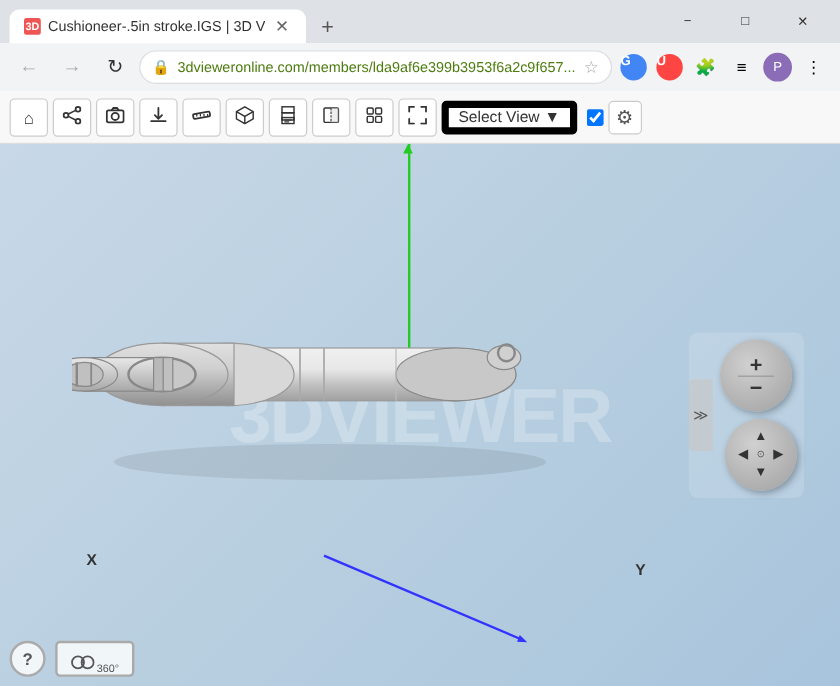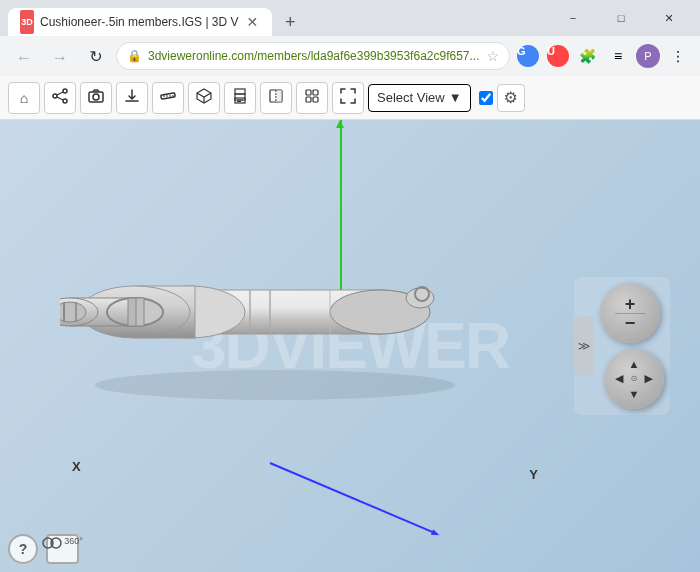--- a/index.html
+++ b/index.html
@@ -13,21 +13,21 @@
       user-select: none;
     }
     .tab-area { display: flex; align-items: flex-end; flex: 1; height: 100%; }
     .tab {
       display: flex; align-items: center;
       background: #fff; border-radius: 8px 8px 0 0;
       padding: 0 12px; height: 28px; min-width: 180px;
       font-size: 12px; color: #333;
       gap: 6px;
     }
-    .tab-icon { width: 14px; height: 24px; background: #e55; border-radius: 2px; font-size: 9px; color: #fff; display: flex; align-items: center; justify-content: center; font-weight: bold; }
+    .tab-icon { width: 14px; height: 14px; background: #e55; border-radius: 2px; font-size: 9px; color: #fff; display: flex; align-items: center; justify-content: center; font-weight: bold; }
     .tab-title { flex: 1; overflow: hidden; white-space: nowrap; text-overflow: ellipsis; font-size: 12px; }
     .tab-close { font-size: 14px; color: #666; cursor: pointer; padding: 2px; }
     .new-tab-btn { width: 28px; height: 28px; display: flex; align-items: center; justify-content: center; font-size: 18px; color: #555; cursor: pointer; margin-left: 4px; }
     .window-controls { display: flex; gap: 2px; align-items: center; }
     .win-btn { width: 46px; height: 28px; display: flex; align-items: center; justify-content: center; font-size: 11px; color: #333; cursor: pointer; }
 
     
     .nav-bar {
       display: flex; align-items: center;
       height: 40px; background: #f1f3f4;
@@ -60,21 +60,21 @@
     }
     .toolbar-btn {
       width: 32px; height: 32px;
       border: 1px solid #ccc; border-radius: 4px;
       background: #fff; display: flex; align-items: center;
       justify-content: center; cursor: pointer; font-size: 14px;
       color: #333;
     }
     .select-view-btn {
       height: 28px; padding: 0 8px;
-      border: 1px solid #000000; border-radius: 4px;
+      border: 6px solid #000000; border-radius: 4px;
       background: #fff; display: flex; align-items: center;
       gap: 4px; cursor: pointer; font-size: 13px; color: #333;
     }
     .checkbox-area { display: flex; align-items: center; margin-left: 4px; }
     .checkbox-area input { width: 14px; height: 14px; cursor: pointer; }
     .gear-btn {
       width: 28px; height: 28px;
       border: 1px solid #ccc; border-radius: 4px;
       background: #fff; display: flex; align-items: center;
       justify-content: center; cursor: pointer; font-size: 16px; color: #555;
@@ -159,42 +159,42 @@
       display: flex; gap: 8px; align-items: center;
     }
     .help-btn {
       width: 30px; height: 30px;
       border-radius: 50%; border: 2px solid #aaa;
       background: rgba(255,255,255,0.8);
       display: flex; align-items: center; justify-content: center;
       font-size: 14px; font-weight: bold; color: #555; cursor: pointer;
     }
     .vr-btn {
-      width: 33px; height: 30px;
+      width: 66px; height: 30px;
       border-radius: 4px; border: 2px solid #aaa;
       background: rgba(255,255,255,0.8);
-      display: flex; align-items: flex-start; justify-content: center;
+      display: flex; align-items: flex-end; justify-content: center;
       font-size: 10px; color: #555; cursor: pointer;
     }
 
     
     .model-svg {
       width: 100%; height: 100%;
     }
   </style>
 </head>
 <body>
 
 <div class="title-bar">
   <div class="tab-area">
     <div class="tab">
       <div class="tab-icon">
           <span>3D</span>
         </div>
-      <span class="tab-title">Cushioneer-.5in members.IGS | 3D V</span>
+      <span class="tab-title">Cushioneer-.5in stroke.IGS | 3D V</span>
       <span class="tab-close">✕</span>
     </div>
     <div class="new-tab-btn">+</div>
   </div>
   <div class="window-controls">
     <div class="win-btn">−</div>
     <div class="win-btn">□</div>
     <div class="win-btn close">✕</div>
   </div>
 </div>

